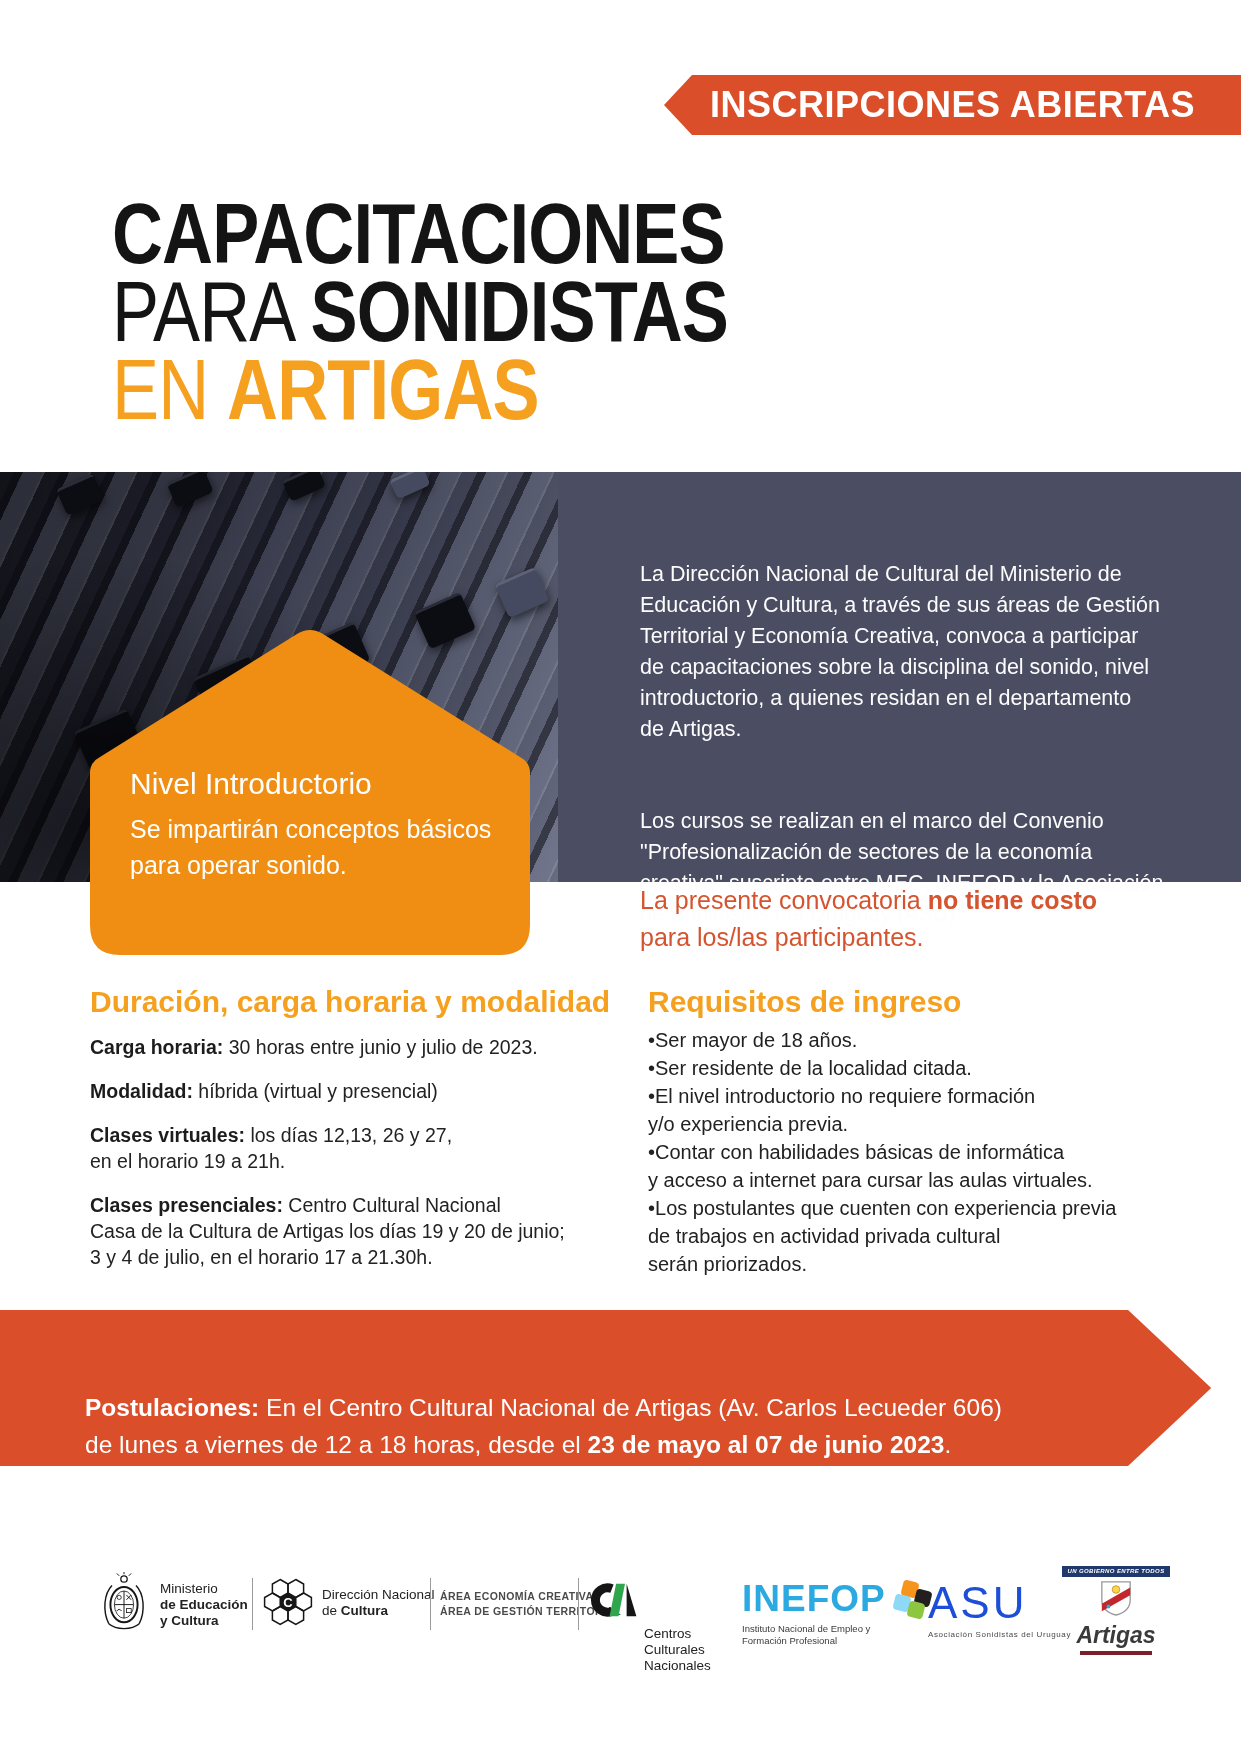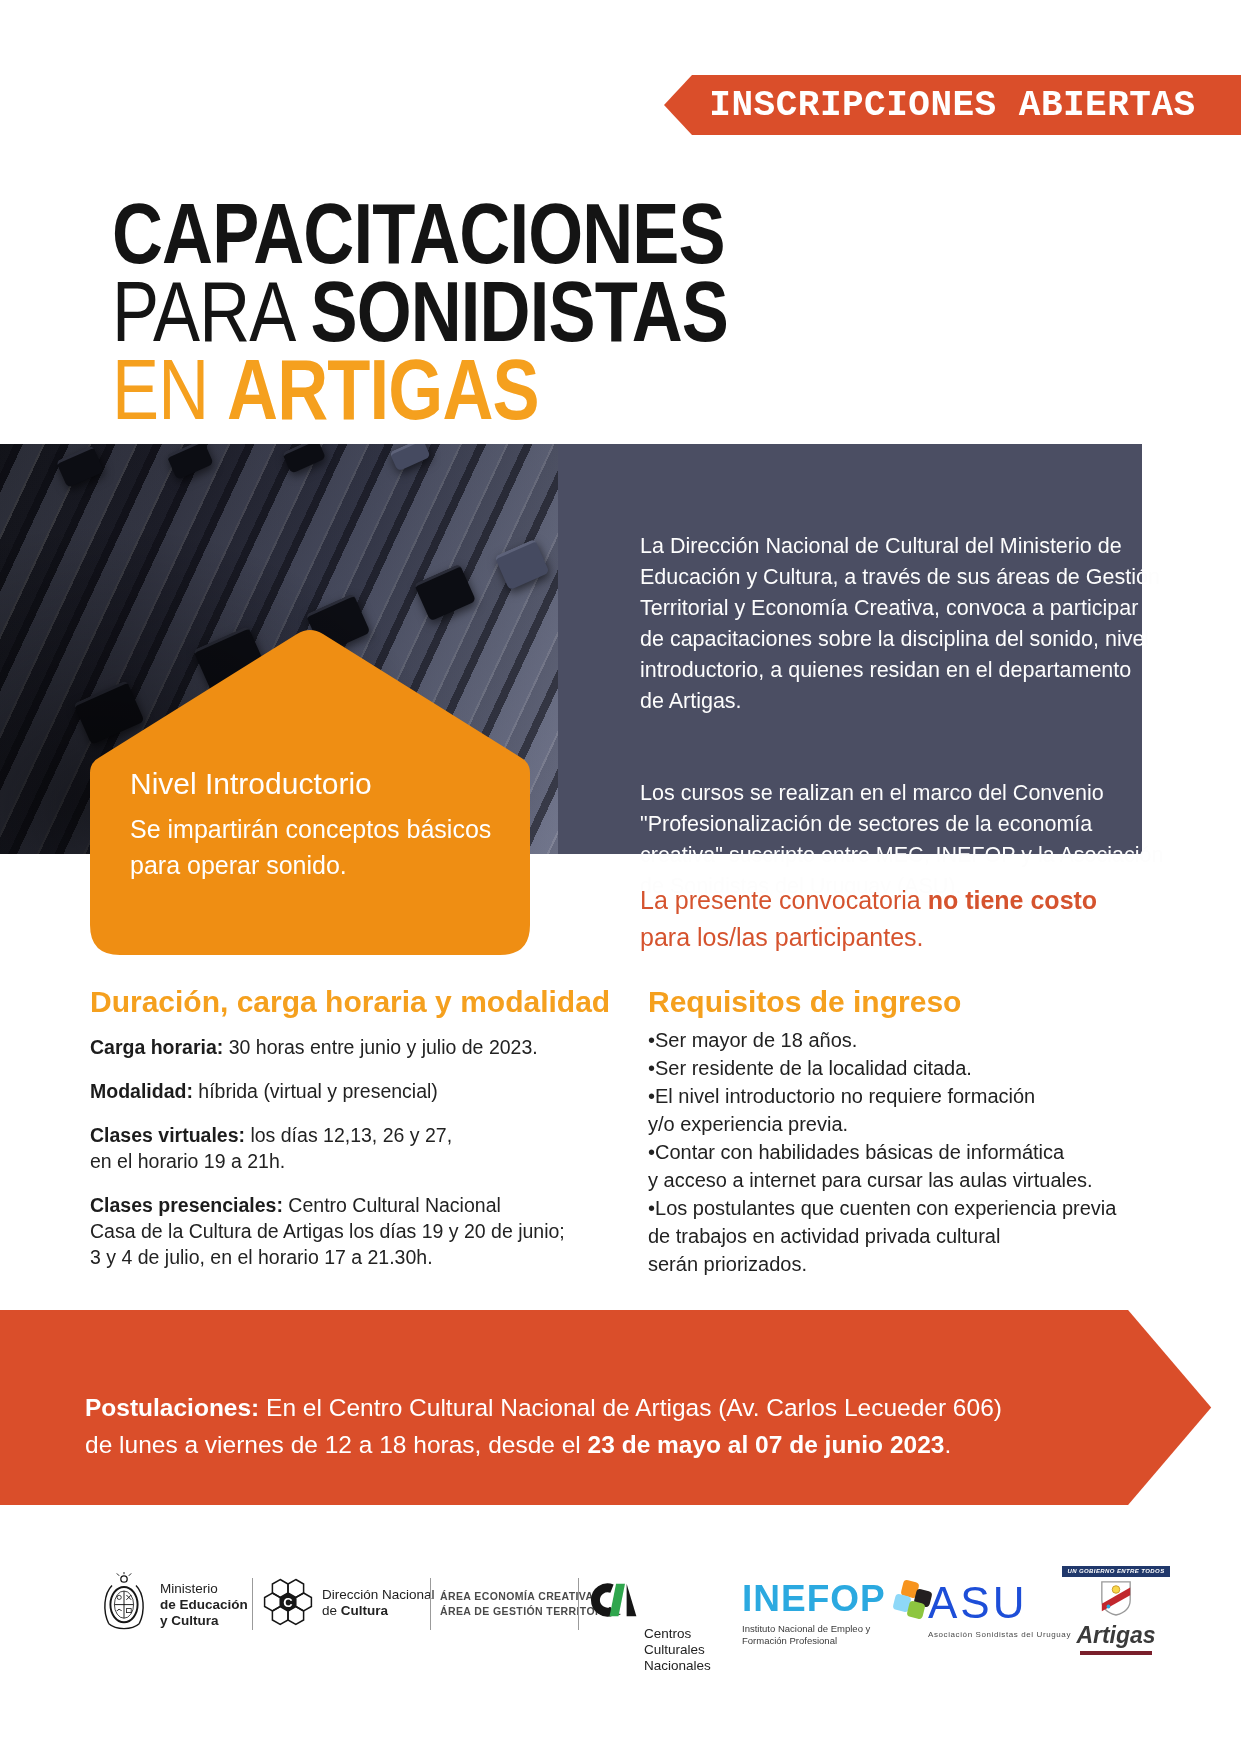--- a/index.html
+++ b/index.html
@@ -2,32 +2,32 @@
 <html><head>
 <meta charset="utf-8">
 <style>
   html,body{margin:0;padding:0;background:#e8e8e8;}
   .page{position:relative;width:1241px;height:1754px;margin:0 auto;background:#ffffff;
         font-family:"Liberation Sans", sans-serif;overflow:hidden;color:#222;}
 
   
   .banner{position:absolute;top:75px;left:664px;width:577px;height:60px;background:#DA4E2A;
           clip-path:polygon(0 50%, 28px 0, 100% 0, 100% 100%, 28px 100%);
-          display:flex;align-items:center;justify-content:center;font-family:Liberation Mono, monospace;}
+          display:flex;align-items:center;justify-content:center;}
   .banner span{color:#fff;font-weight:bold;font-size:36px;letter-spacing:.5px;}
 
   
   .title{position:absolute;left:112px;top:194px;}
   .t-line{font-size:86px;line-height:78px;height:78px;font-weight:bold;color:#141414;
           transform:scaleX(.82);transform-origin:0 50%;white-space:nowrap;letter-spacing:-1px;}
   .t-light{font-weight:normal;}
   .t-orange{color:#F5A01E;}
 
   
-  .band{position:absolute;left:0;top:444px;width:1142px;height:410px;background:#4B4E63;}
+  .band{position:absolute;left:0;top:472px;width:1241px;height:410px;background:#4B4E63;}
   .photo{position:absolute;left:0;top:0;width:558px;height:410px;overflow:hidden;
          background:linear-gradient(112deg,#121319 0%,#1d1e29 28%,#343748 55%,#525669 80%,#6d7187 100%);}
   .photo::before{content:"";position:absolute;inset:-60% -30%;
          background:repeating-linear-gradient(115deg,
             rgba(255,255,255,.14) 0 2px, rgba(16,17,24,.05) 2px 16px,
             rgba(8,8,14,.5) 16px 24px, rgba(130,136,160,.22) 24px 42px);}
   .photo::after{content:"";position:absolute;inset:0;
          background:radial-gradient(ellipse at 18% 88%, rgba(0,0,0,.55) 0%, rgba(0,0,0,0) 55%);}
   .knob{position:absolute;border-radius:5px;transform:rotate(-24deg);
         box-shadow:0 4px 10px rgba(0,0,0,.55);}
@@ -56,21 +56,21 @@
   .head-right{left:648px;top:985px;}
 
   .dur-col{position:absolute;left:90px;top:1034px;width:540px;}
   .dur-col p{margin:0 0 18px 0;font-size:19.5px;line-height:26px;white-space:pre-line;color:#222;}
   .dur-col b{font-weight:bold;color:#1c1c1c;}
 
   .req-col{position:absolute;left:648px;top:1026px;width:570px;}
   .req-col p{margin:0;font-size:20px;line-height:28px;white-space:pre-line;color:#222;}
 
   
-  .post-band{position:absolute;left:0;top:1310px;width:1241px;height:195px;background:#DA4E2A;
+  .post-band{position:absolute;left:0;top:1310px;width:1241px;height:156px;background:#DA4E2A;
              clip-path:polygon(0 0, 90.9% 0, 97.6% 50%, 90.9% 100%, 0 100%);}
   .post-copy{position:absolute;left:85px;top:42px;color:#fff;font-size:24.5px;line-height:37px;
              white-space:pre-line;}
   .post-copy p{margin:0;}
   .post-copy .email{font-style:italic;font-weight:bold;}
 
   
   .footer{position:absolute;left:0;top:1560px;width:1106px;height:140px;}
   .f-div{position:absolute;width:1px;height:52px;top:18px;background:#9b9b9b;}
   .f-text{font-size:13.5px;line-height:16px;color:#222;}

